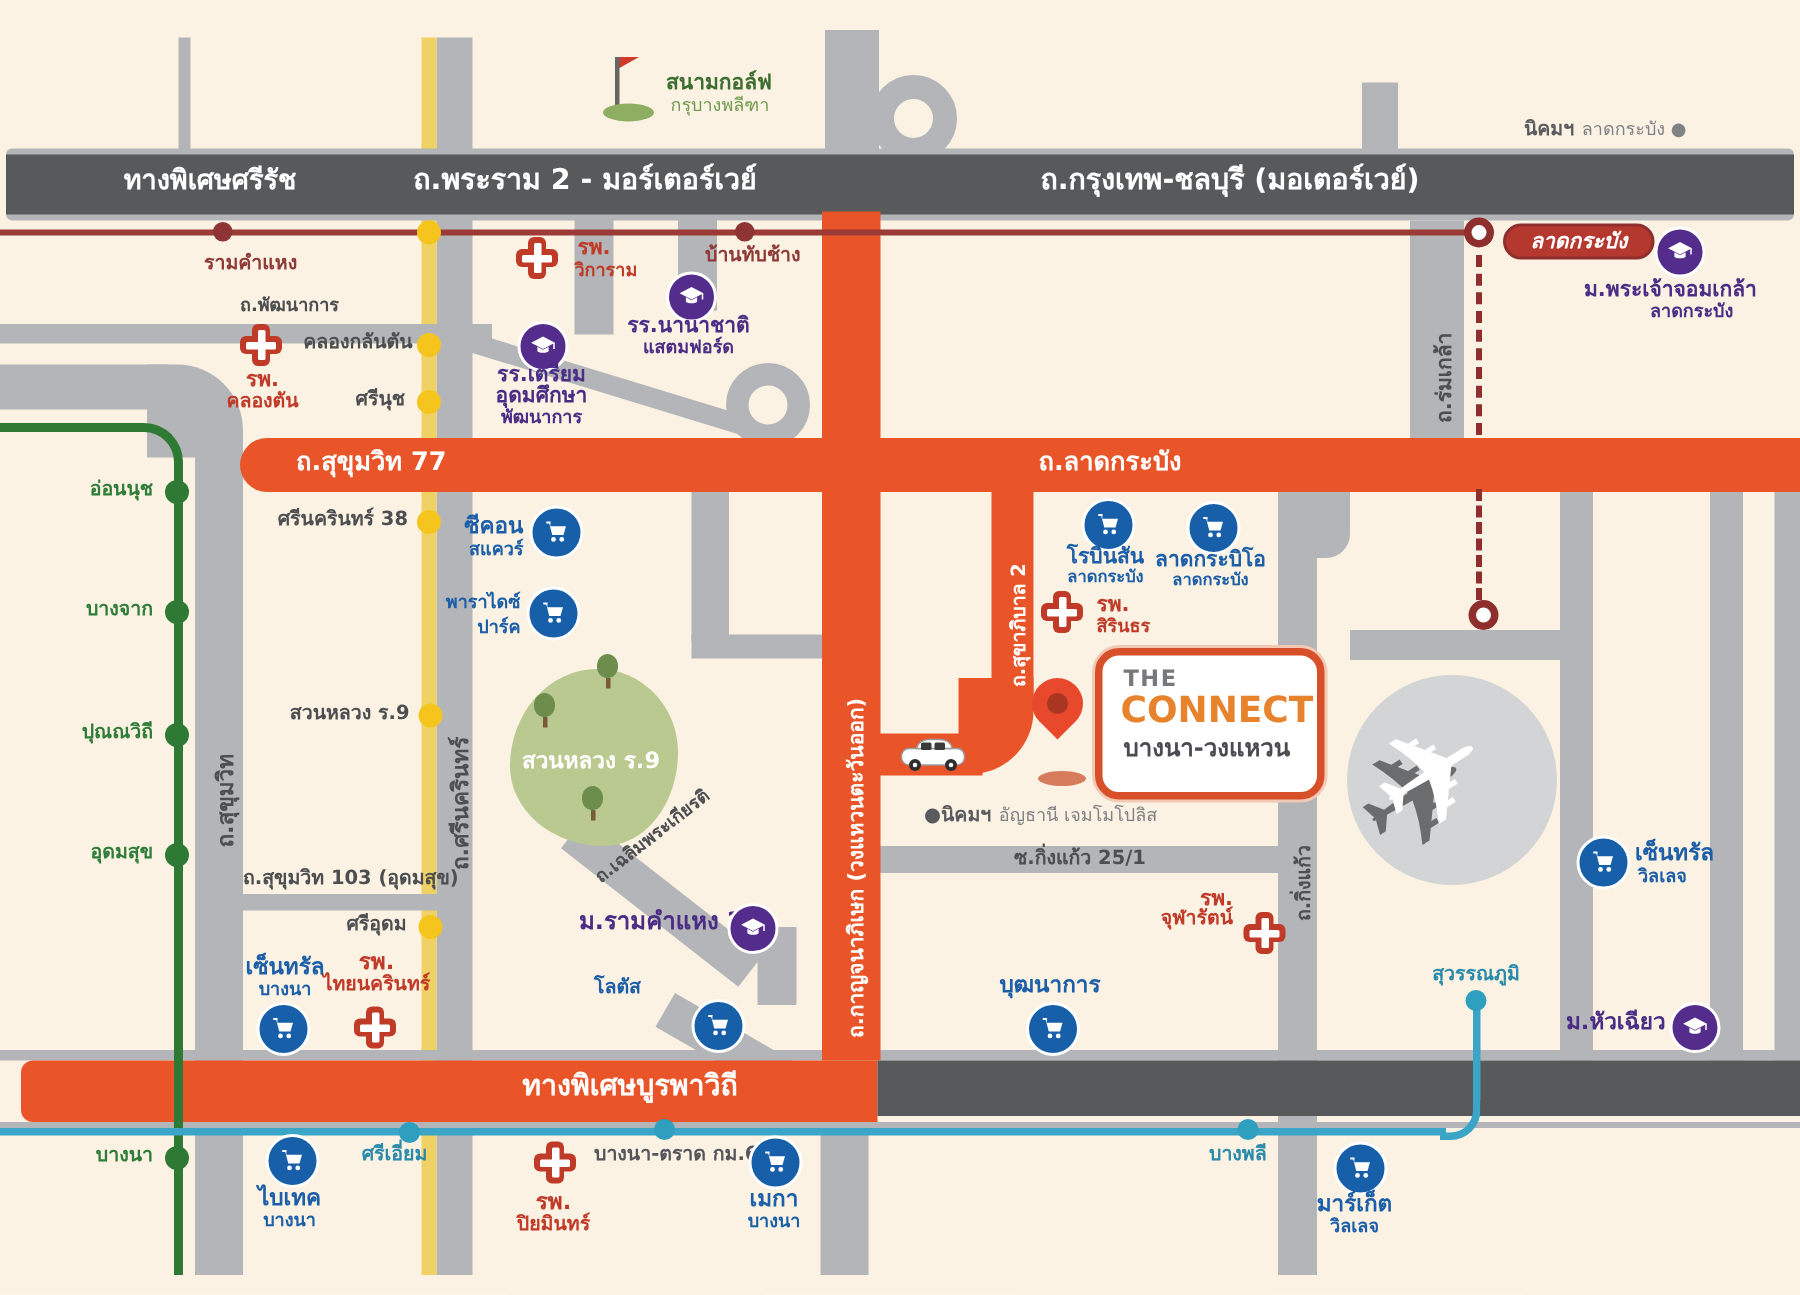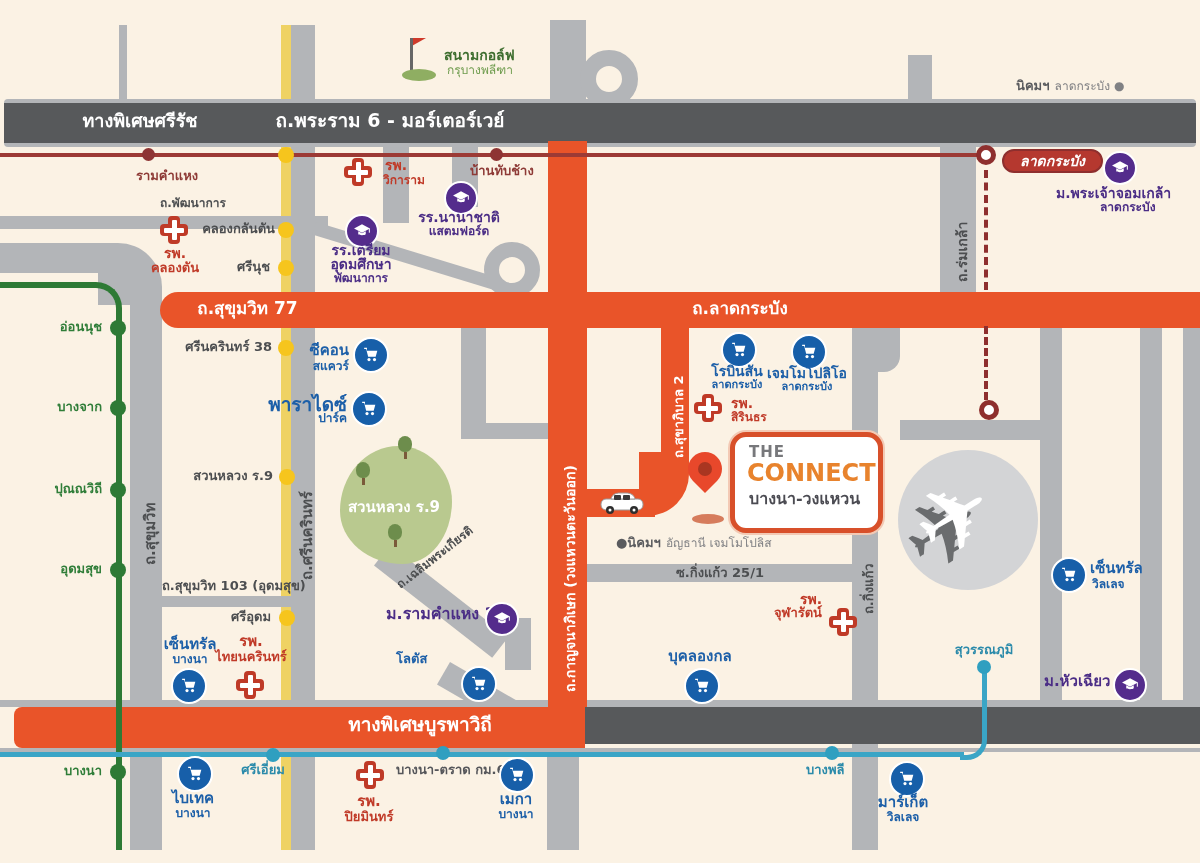--- a/index.html
+++ b/index.html
@@ -87,21 +87,22 @@
     <span style="position:absolute;left:0;top:0;width:0;height:0;border-top:9px solid #cf3a2a;border-bottom:5px solid transparent;border-right:16px solid transparent;border-left:0"></span>
     <span style="position:absolute;left:0;top:0;width:3px;height:34px;background:#666"></span>
     <span style="position:absolute;left:-8px;top:31px;width:34px;height:12px;background:#8fae62;border-radius:50%"></span>
   </div>
   <div class="lbl" style="left:444px;top:48px;font-size:14px;color:#3e6e2f">สนามกอล์ฟ</div>
   <div class="lbl" style="left:447px;top:64px;font-size:12px;color:#6f9c4e;font-weight:normal">กรุบางพลีฑา</div>
 
   <div class="a" style="left:4px;top:99px;width:1192px;height:48px;background:#b3b5b8;border-radius:4px;z-index:3"></div>
   <div class="a" style="left:4px;top:103px;width:1192px;height:40px;background:#57595b;z-index:3"></div>
   <div class="lbl c band-lbl" style="left:55px;top:112px;width:170px;font-size:18px;z-index:4">ทางพิเศษศรีรัช</div>
-  <div class="lbl c band-lbl" style="left:240px;top:111px;width:300px;font-size:19px;z-index:4">ถ.พระราม 6 - มอร์เตอร์เวย์</div>
+  <div class="lbl c band-lbl" style="left:240px;top:111px;width:300px;font-size:19px;z-index:4">ถ.พระราม 2 - มอร์เตอร์เวย์</div>
+  <div class="lbl c band-lbl" style="left:655px;top:111px;width:330px;font-size:19px;z-index:4">ถ.กรุงเทพ-ชลบุรี (มอเตอร์เวย์)</div>
 
   <div class="a" style="left:0;top:700px;width:1200px;height:7px;background:#b3b5b8;z-index:3"></div>
   <div class="a" style="left:14px;top:707px;width:571px;height:41px;background:#e95429;border-radius:8px 0 0 8px;z-index:3"></div>
   <div class="a" style="left:585px;top:707px;width:615px;height:37px;background:#57595b;z-index:3"></div>
   <div class="a" style="left:0;top:748px;width:1200px;height:4px;background:#b3b5b8;z-index:3"></div>
   <div class="lbl c band-lbl" style="left:300px;top:715px;width:240px;font-size:19px;z-index:4">ทางพิเศษบูรพาวิถี</div>
 
   <div class="a" style="left:548px;top:141px;width:39px;height:566px;background:#e95429;z-index:3"></div>
   <div class="vl band-lbl" style="left:559px;top:692px;font-size:14px;z-index:4">ถ.กาญจนาภิเษก (วงแหวนตะวันออก)</div>
   <div class="a" style="left:160px;top:292px;width:1040px;height:36px;background:#e95429;border-radius:18px 0 0 18px;z-index:3"></div>
@@ -243,41 +244,41 @@
   <div class="lbl r mall" style="left:257px;top:343px;width:92px;font-size:15px;z-index:6">ซีคอน</div>
   <div class="lbl r mall" style="left:257px;top:360px;width:92px;font-size:12px;z-index:6">สแควร์</div>
 
   <div class="ic cart" style="left:351px;top:391px;z-index:6">
       <svg viewBox="0 0 24 24" width="20" height="20">
         <path fill="#fff" d="M7 7h12.6l-2 7H8.6L6.2 4.8H3.8V3.2h3.5z"></path>
         <circle cx="9.6" cy="17.5" r="1.9" fill="#fff"></circle>
         <circle cx="16.2" cy="17.5" r="1.9" fill="#fff"></circle>
       </svg>
     </div>
-  <div class="lbl r mall" style="left:255px;top:395px;width:92px;font-size:19px;z-index:6">พาราไดซ์</div>
+  <div class="lbl r mall" style="left:255px;top:395px;width:92px;font-size:12px;z-index:6">พาราไดซ์</div>
   <div class="lbl r mall" style="left:255px;top:412px;width:92px;font-size:12px;z-index:6">ปาร์ค</div>
 
   <div class="ic cart" style="left:721px;top:332px;z-index:6">
       <svg viewBox="0 0 24 24" width="20" height="20">
         <path fill="#fff" d="M7 7h12.6l-2 7H8.6L6.2 4.8H3.8V3.2h3.5z"></path>
         <circle cx="9.6" cy="17.5" r="1.9" fill="#fff"></circle>
         <circle cx="16.2" cy="17.5" r="1.9" fill="#fff"></circle>
       </svg>
     </div>
   <div class="lbl c mall" style="left:687px;top:364px;width:100px;font-size:14px;z-index:6">โรบินสัน</div>
   <div class="lbl c mall" style="left:687px;top:379px;width:100px;font-size:11px;z-index:6">ลาดกระบัง</div>
 
   <div class="ic cart" style="left:791px;top:334px;z-index:6">
       <svg viewBox="0 0 24 24" width="20" height="20">
         <path fill="#fff" d="M7 7h12.6l-2 7H8.6L6.2 4.8H3.8V3.2h3.5z"></path>
         <circle cx="9.6" cy="17.5" r="1.9" fill="#fff"></circle>
         <circle cx="16.2" cy="17.5" r="1.9" fill="#fff"></circle>
       </svg>
     </div>
-  <div class="lbl c mall" style="left:757px;top:366px;width:100px;font-size:14px;z-index:6">เจมโมโปลิโอ</div>
+  <div class="lbl c mall" style="left:757px;top:366px;width:100px;font-size:14px;z-index:6">ลาดกระบิโอ</div>
   <div class="lbl c mall" style="left:757px;top:381px;width:100px;font-size:11px;z-index:6">ลาดกระบัง</div>
 
   <div class="lbl c mall" style="left:140px;top:637px;width:100px;font-size:15px;z-index:6">เซ็นทรัล</div>
   <div class="lbl c mall" style="left:140px;top:653px;width:100px;font-size:12px;z-index:6">บางนา</div>
   <div class="ic cart" style="left:171px;top:668px;z-index:6">
       <svg viewBox="0 0 24 24" width="20" height="20">
         <path fill="#fff" d="M7 7h12.6l-2 7H8.6L6.2 4.8H3.8V3.2h3.5z"></path>
         <circle cx="9.6" cy="17.5" r="1.9" fill="#fff"></circle>
         <circle cx="16.2" cy="17.5" r="1.9" fill="#fff"></circle>
       </svg>
@@ -305,21 +306,21 @@
   <div class="ic cart" style="left:499px;top:757px;z-index:6">
       <svg viewBox="0 0 24 24" width="20" height="20">
         <path fill="#fff" d="M7 7h12.6l-2 7H8.6L6.2 4.8H3.8V3.2h3.5z"></path>
         <circle cx="9.6" cy="17.5" r="1.9" fill="#fff"></circle>
         <circle cx="16.2" cy="17.5" r="1.9" fill="#fff"></circle>
       </svg>
     </div>
   <div class="lbl c mall" style="left:466px;top:792px;width:100px;font-size:15px;z-index:6">เมกา</div>
   <div class="lbl c mall" style="left:466px;top:808px;width:100px;font-size:12px;z-index:6">บางนา</div>
 
-  <div class="lbl c mall" style="left:650px;top:649px;width:100px;font-size:15px;z-index:6">บุคลองกล</div>
+  <div class="lbl c mall" style="left:650px;top:649px;width:100px;font-size:15px;z-index:6">บุฒนาการ</div>
   <div class="ic cart" style="left:684px;top:668px;z-index:6">
       <svg viewBox="0 0 24 24" width="20" height="20">
         <path fill="#fff" d="M7 7h12.6l-2 7H8.6L6.2 4.8H3.8V3.2h3.5z"></path>
         <circle cx="9.6" cy="17.5" r="1.9" fill="#fff"></circle>
         <circle cx="16.2" cy="17.5" r="1.9" fill="#fff"></circle>
       </svg>
     </div>
 
   <div class="ic cart" style="left:889px;top:761px;z-index:6">
       <svg viewBox="0 0 24 24" width="20" height="20">

